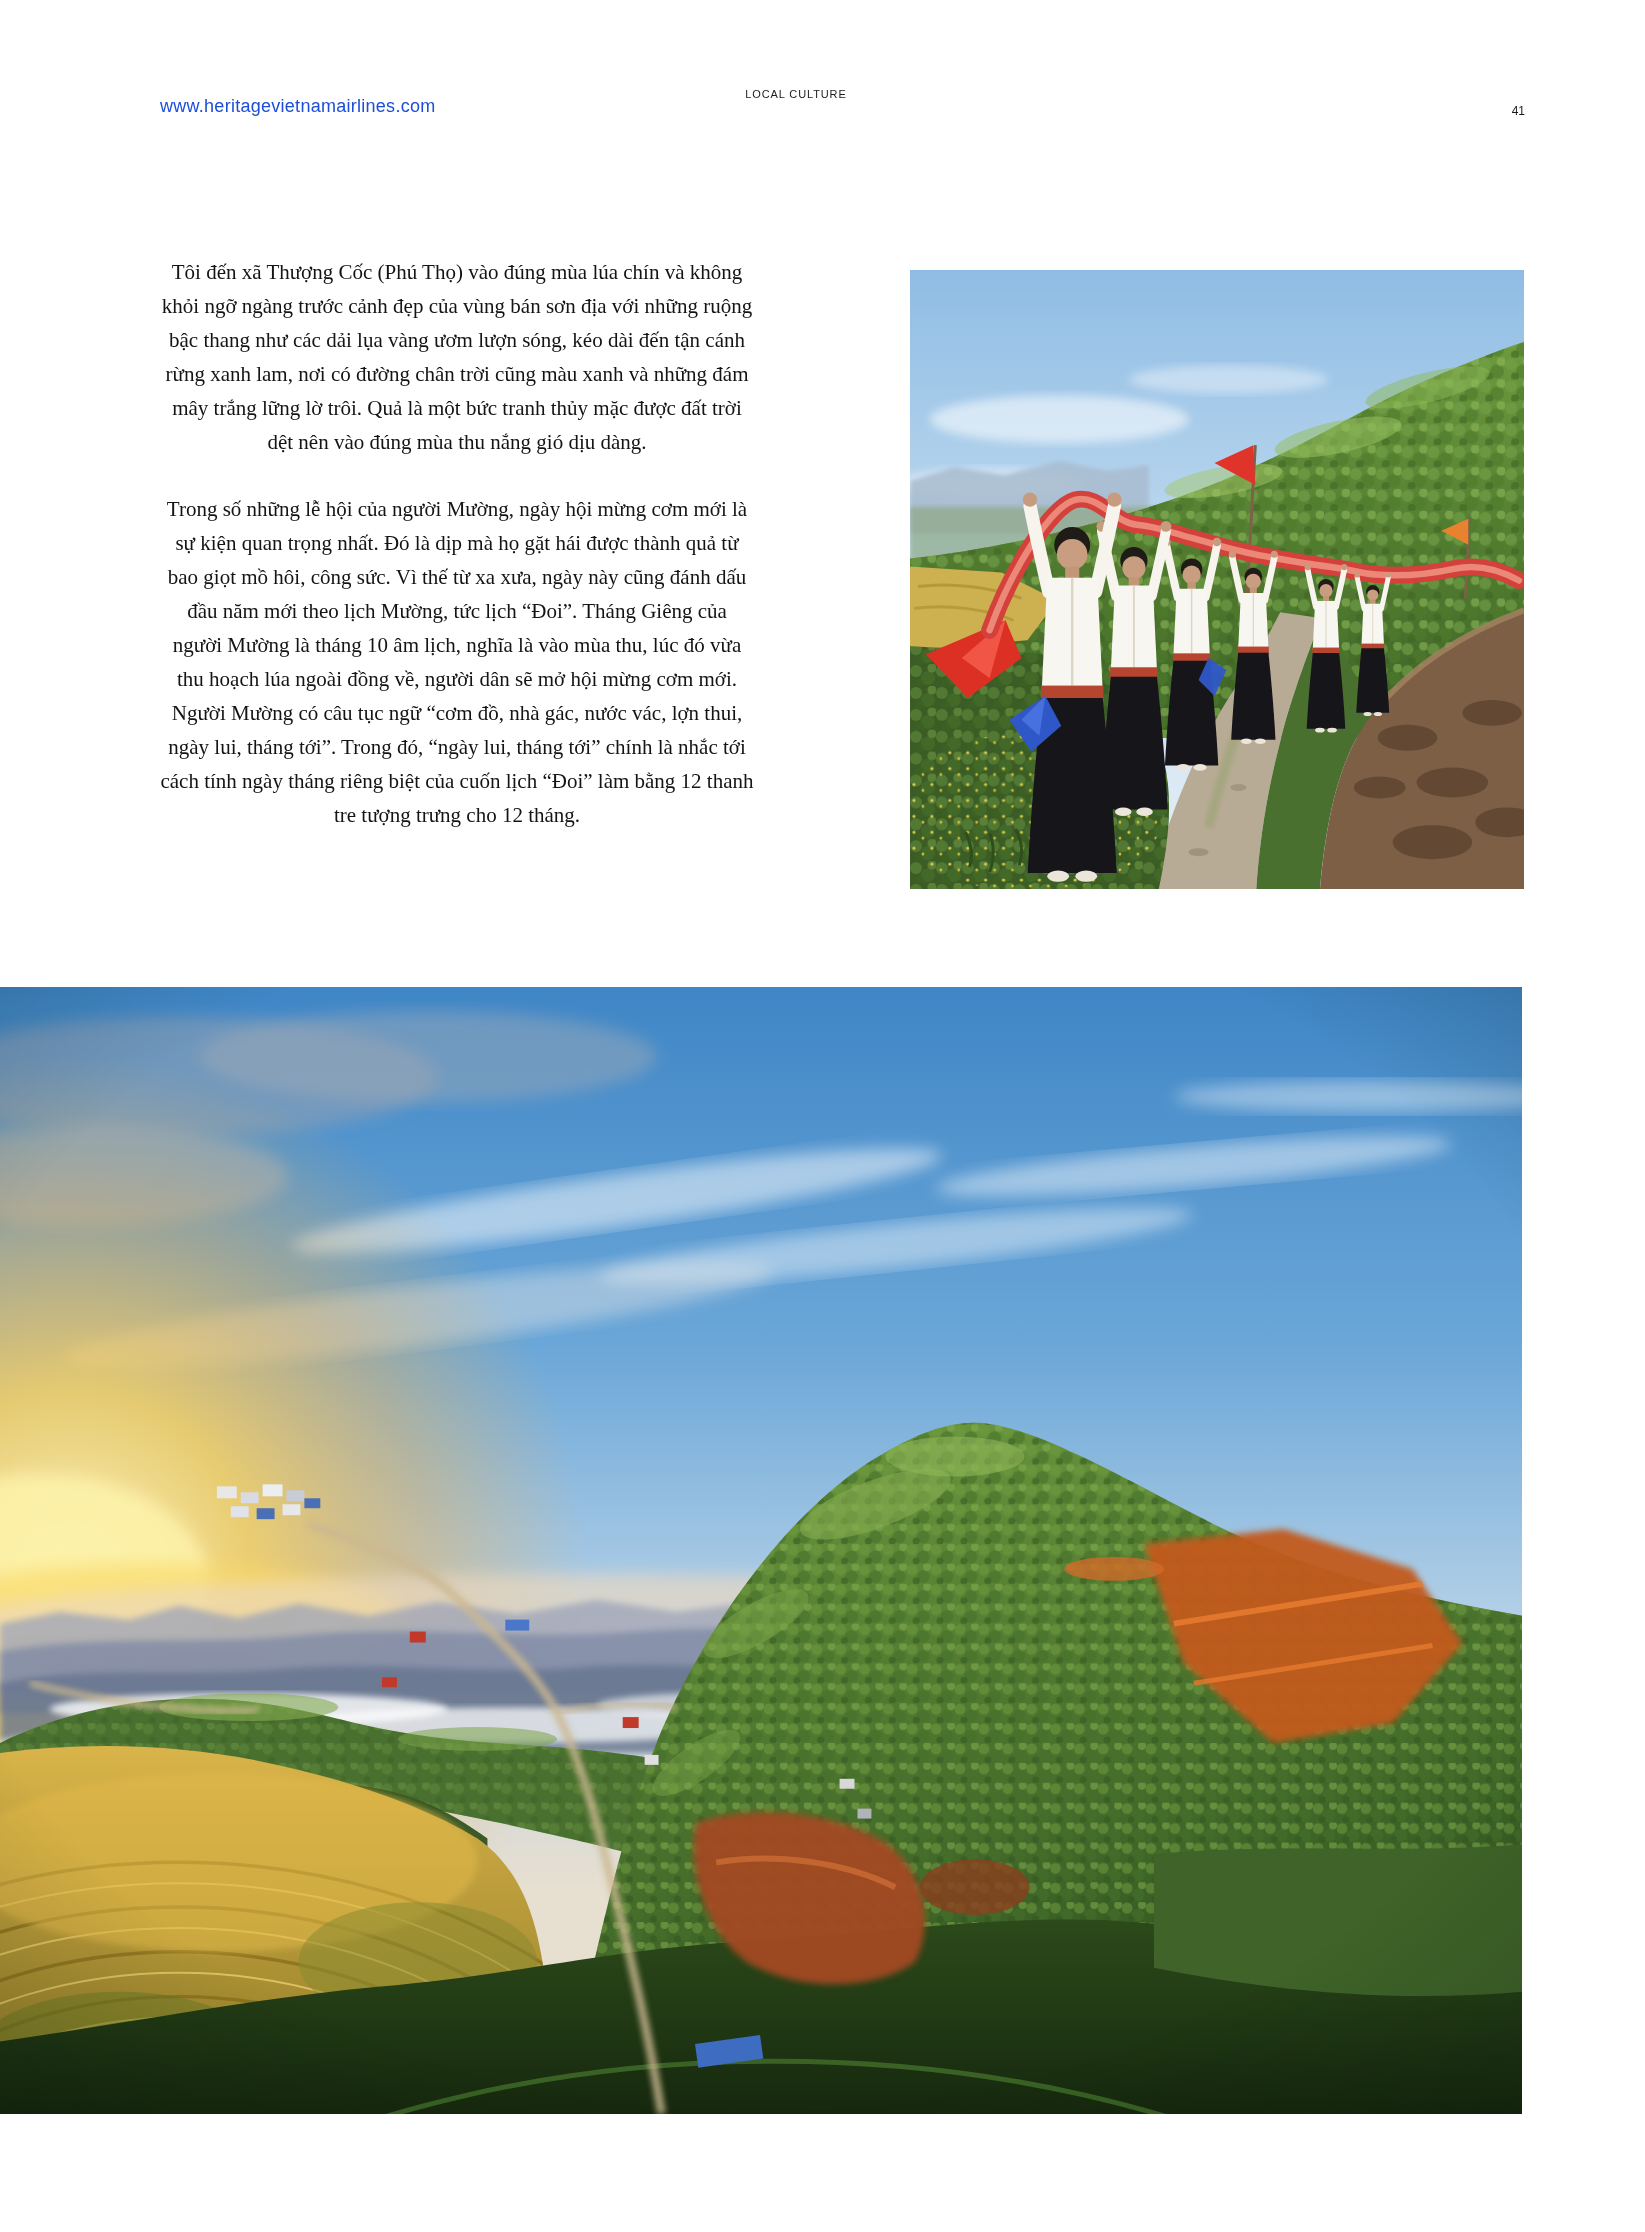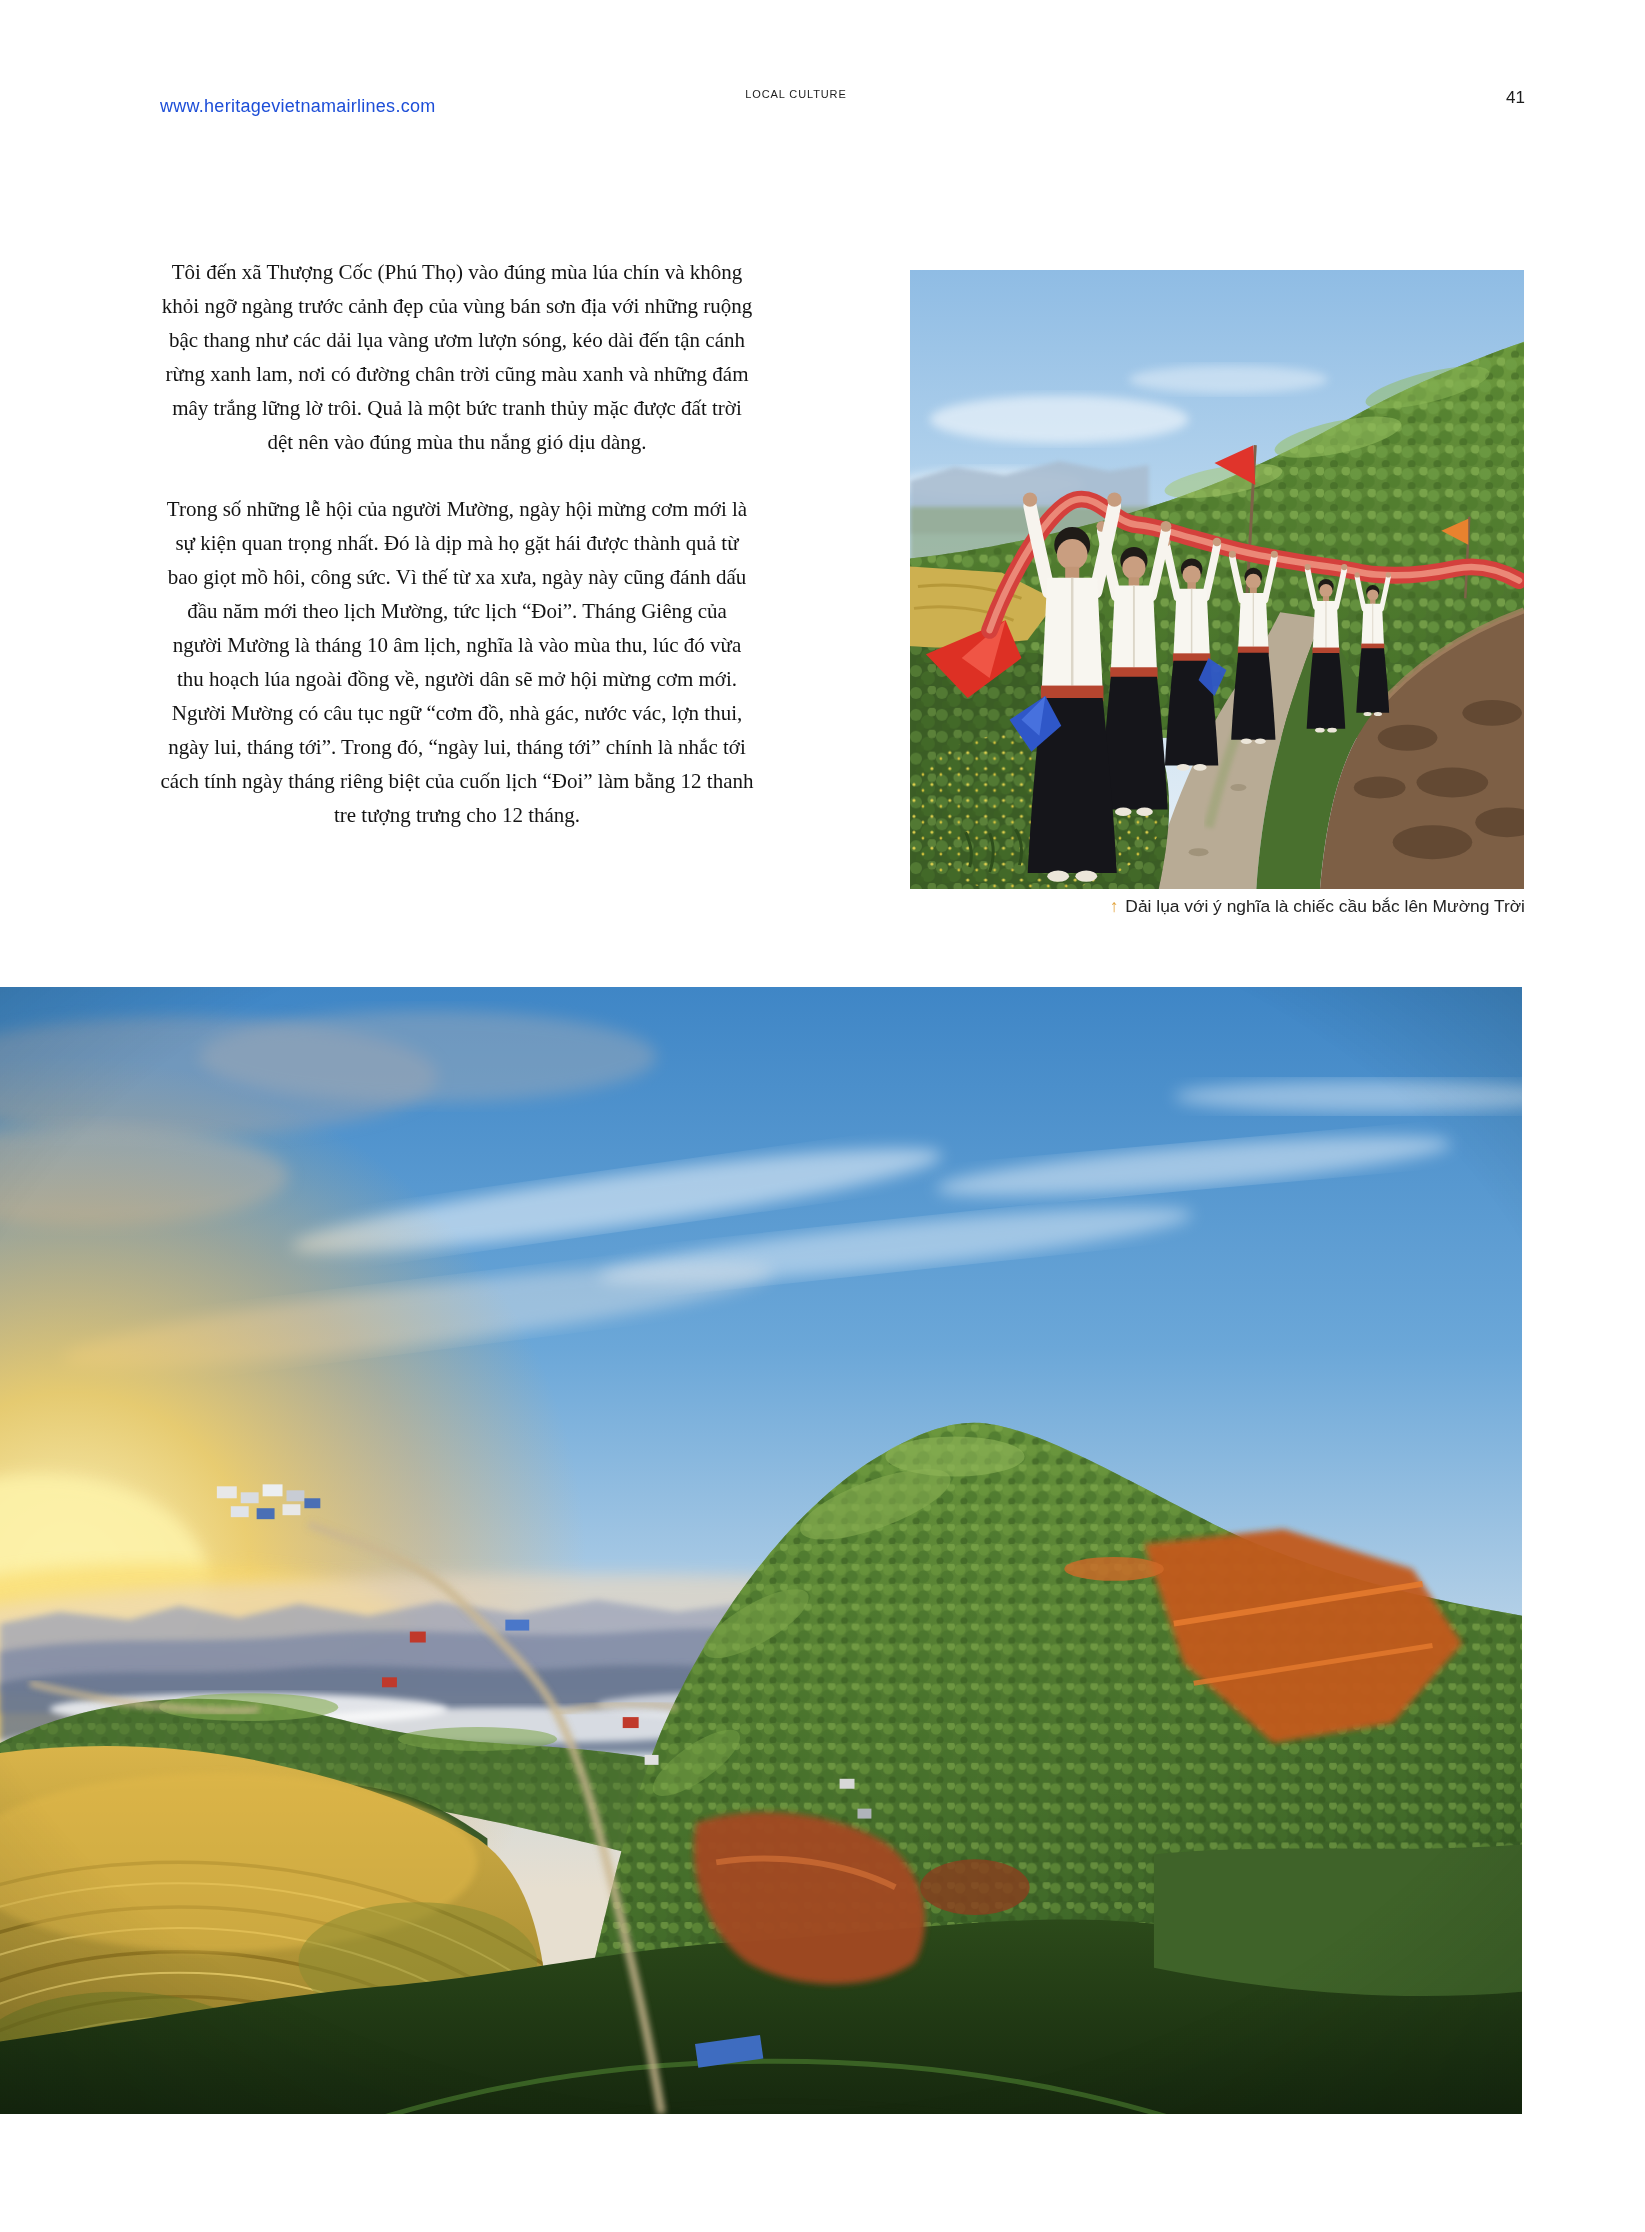--- a/index.html
+++ b/index.html
@@ -4,21 +4,21 @@
 <style>
   html,body{margin:0;padding:0;}
   body{
     width:1646px;height:2233px;background:#ffffff;position:relative;
     font-family:"Liberation Sans","DejaVu Sans",sans-serif;color:#1c1c1c;
     overflow:hidden;
   }
   .page{position:absolute;inset:0;}
   .hdr-url{position:absolute;left:160px;top:96px;font-size:18px;letter-spacing:.015em;color:#1d4ed8;}
   .hdr-section{position:absolute;left:796px;top:88px;transform:translateX(-50%);font-size:11px;letter-spacing:.08em;color:#1c1c1c;}
-  .hdr-page{position:absolute;right:121px;top:88px;font-size:17px;color:#1c1c1c;}
+  .hdr-page{position:absolute;right:121px;top:104px;font-size:12px;color:#1c1c1c;}
   .article{
     position:absolute;left:160px;top:255px;width:594px;
     font-family:"Liberation Serif","DejaVu Serif",serif;
     font-size:21px;line-height:34px;color:#141414;text-align:center;
   }
   .article p{margin:0 0 33px 0;}
   figure{margin:0;padding:0;}
   .festival-photo{position:absolute;left:910px;top:270px;width:614px;height:619px;}
   .caption{position:absolute;top:896px;right:121px;width:756px;text-align:right;font-size:17.4px;color:#222222;}
   .caption .arrow{color:#E2A33C;font-weight:bold;margin-right:7px;}
@@ -163,23 +163,20 @@
         <use href="#t-woman" xlink:href="#t-woman" transform="translate(283,498) scale(.94)"></use>
         <path d="M300,390 L318,402 L306,428 L290,412 Z" fill="#2f57c8" opacity=".95"></path>
         <use href="#t-woman" xlink:href="#t-woman" transform="translate(225,542) scale(1.19)"></use>
         <use href="#t-woman" xlink:href="#t-woman" transform="translate(163,606) scale(1.57)"></use>
         <path d="M136,428 L100,452 L122,484 L152,458 Z" fill="#2f57c8"></path>
         <path d="M136,428 L112,452 L130,468 Z" fill="#4a74e0" opacity=".9"></path>
       </g>
     </svg>
   </figure>
 
-  <div class="caption">
-    <span class="arrow">↑</span><span>Dải lụa với ý nghĩa là chiếc cầu bắc lên Mường Trời</span>
-  </div>
 
   <figure class="terraces-photo">
     <svg viewBox="0 0 1530 1133" preserveAspectRatio="none">
       <defs>
         <linearGradient id="b-sky" x1="0" y1="0" x2="0" y2="1">
           <stop offset="0" stop-color="#3f86c6"></stop>
             <stop offset=".32" stop-color="#6ba7d8"></stop>
           <stop offset=".58" stop-color="#b9d3e8"></stop>
             <stop offset=".8" stop-color="#e7dfd0"></stop>
         </linearGradient>

